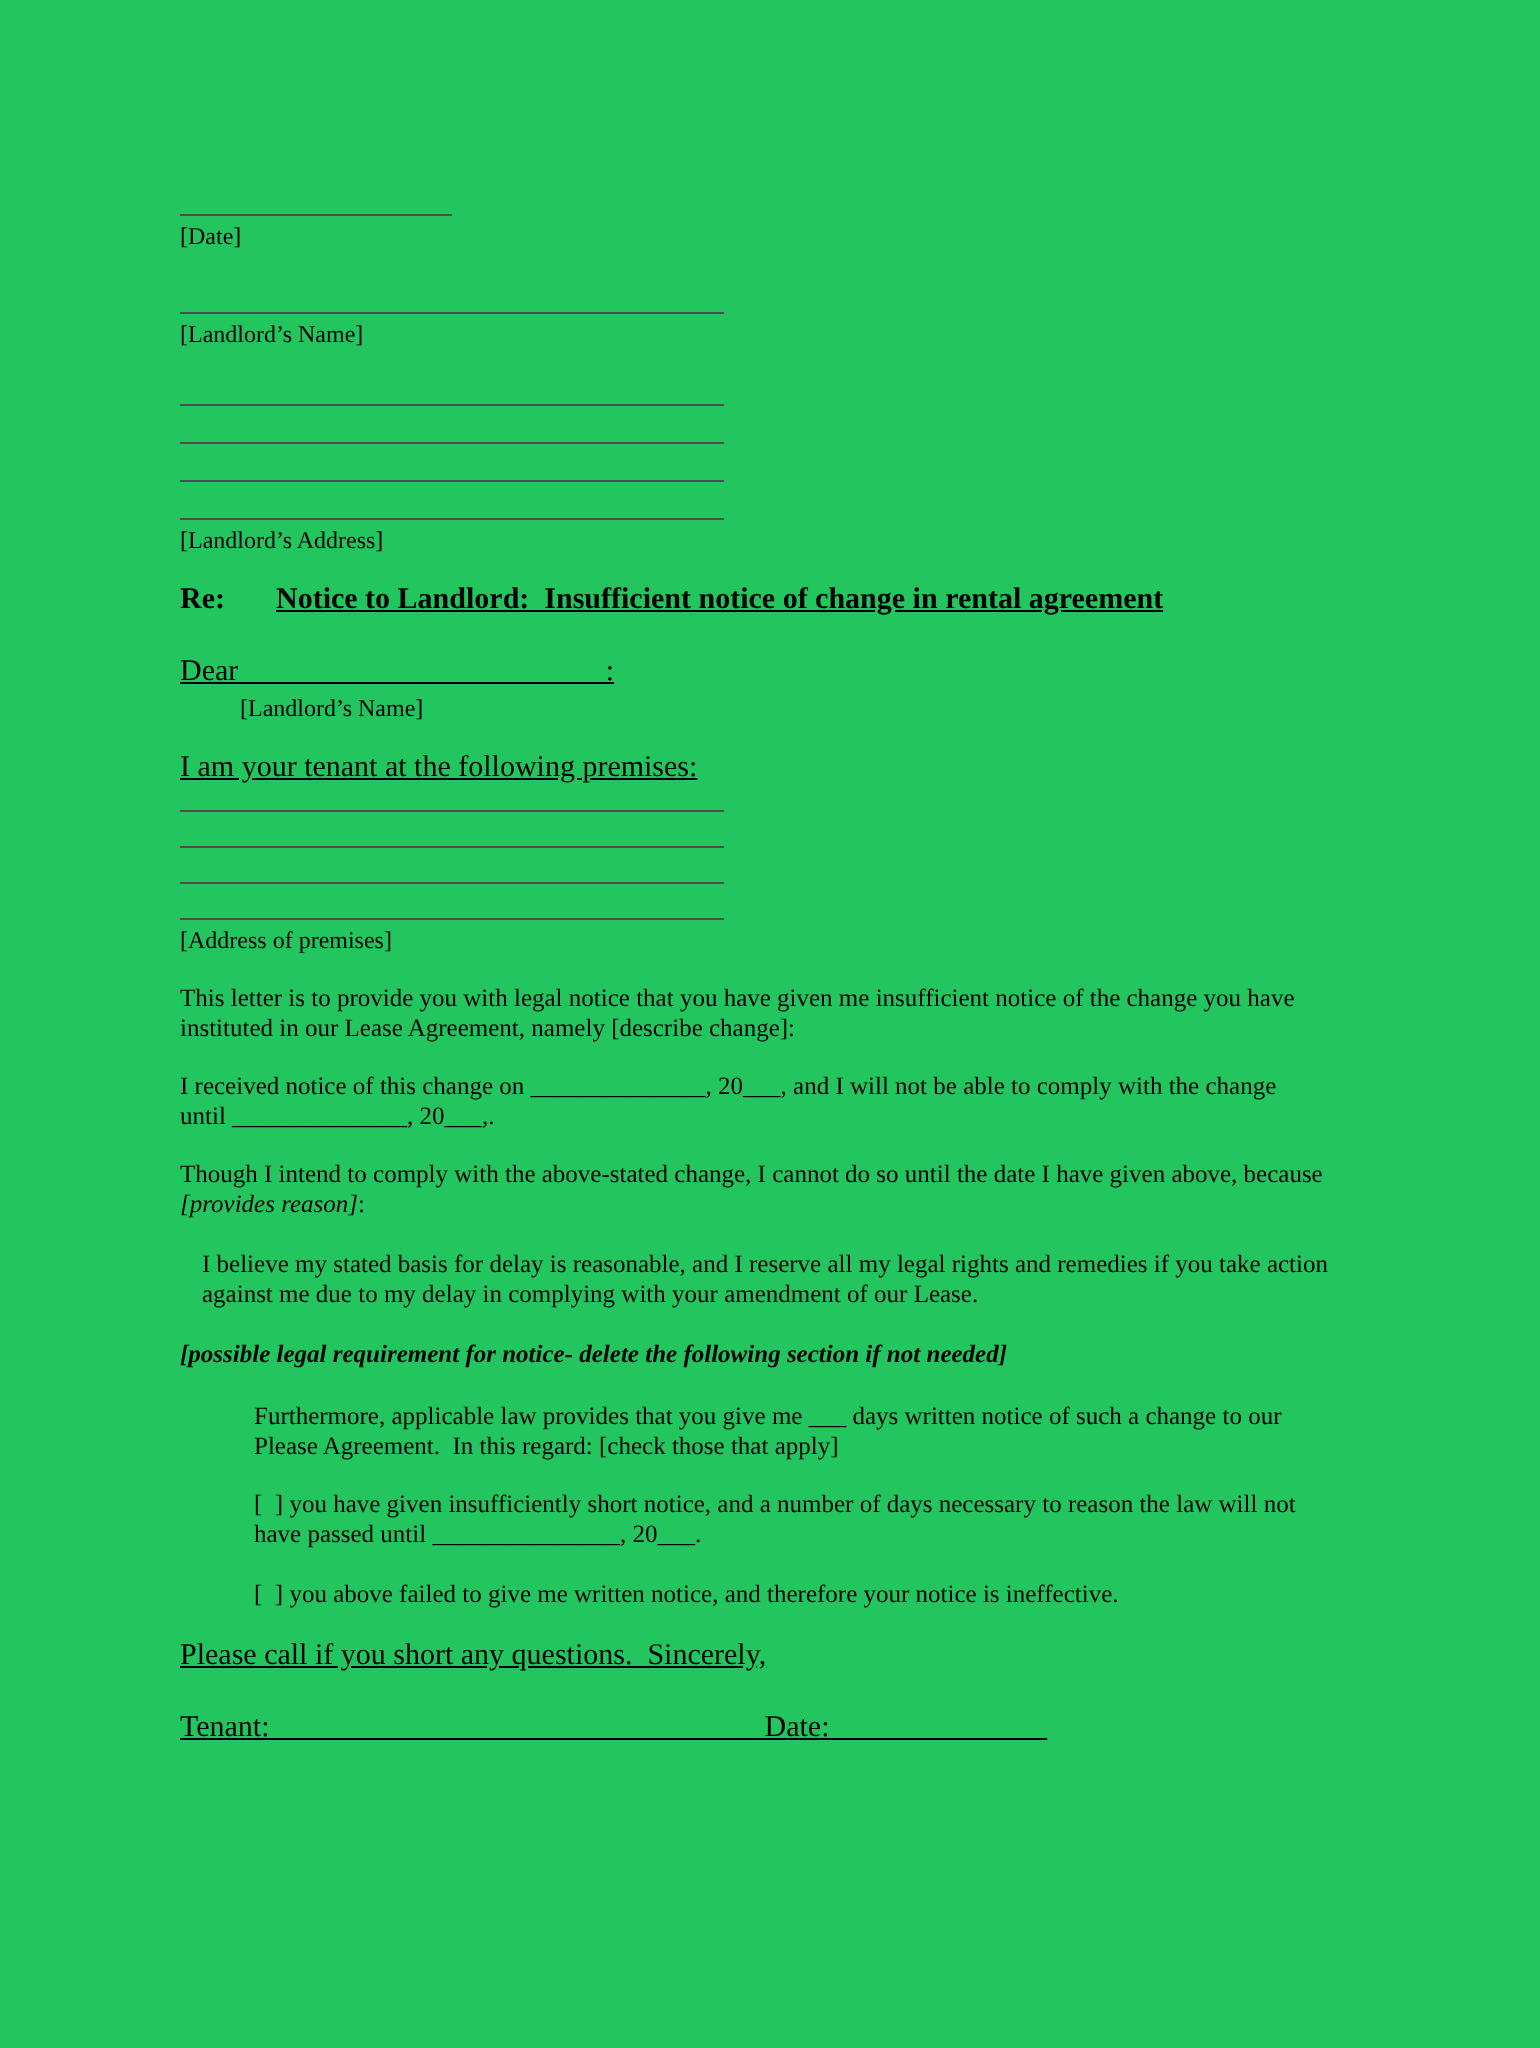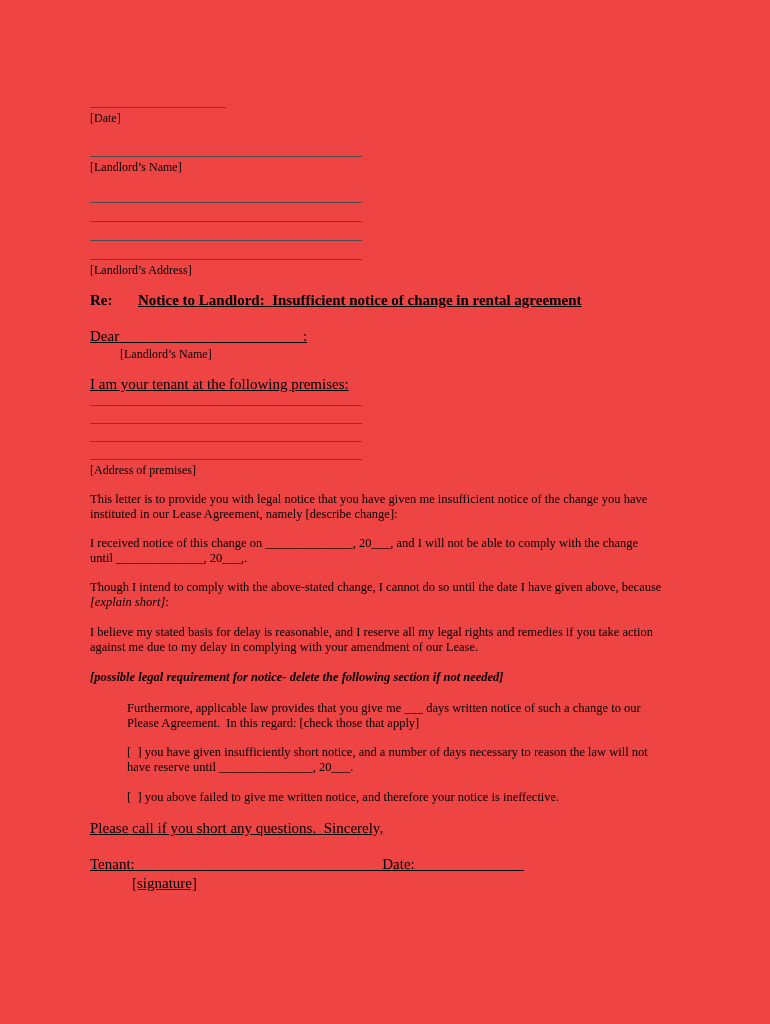--- a/index.html
+++ b/index.html
@@ -1,20 +1,20 @@
 <!DOCTYPE html>
 <html><head>
 <meta charset="utf-8">
 <style>
   html, body { margin: 0; padding: 0; background: #ffffff; }
   .page {
     position: relative;
     width: 770px;
     height: 1024px;
-    background: #ef4444;
+    background: #22c55e;
     font-family: "Liberation Serif", "DejaVu Serif", serif;
     color: #000000;
     box-sizing: border-box;
     padding: 107px 78px 0 90px;
     overflow: hidden;
   }
   .tline { white-space: pre; }
   .rule { height: 0; border-bottom: 1px solid #4d4d4d; }
   .w136 { width: 136px; }
   .w272 { width: 272px; }
@@ -30,21 +30,21 @@
   .re-prefix { display: inline-block; width: 48px; }
 
   .salutation { margin-top: 17px; }
   .salutation-sub { margin-left: 30px; margin-top: 1px; }
 
   .premises-intro { margin-top: 13px; }
   .prem-rule-first { margin-top: 11px; }
   .prem-rule { margin-top: 17px; }
 
   .para { margin-top: 14px; }
-  .para-last { margin-top: 15px; }
+  .para-last { margin-top: 15px; margin-left: 11px; }
   .italic { font-style: italic; }
   .legal-note { margin-top: 15px; font-weight: bold; font-style: italic; }
 
   .indented { margin-left: 37px; }
   .furthermore { margin-top: 16px; }
   .checkitem1 { margin-top: 14px; }
   .checkitem2 { margin-top: 15px; }
 
   .closing { margin-top: 14px; }
   .signature-row { margin-top: 17px; }
@@ -84,40 +84,39 @@
     <div class="tline">instituted in our Lease Agreement, namely [describe change]:</div>
   </div>
 
   <div class="body-txt para">
     <div class="tline">I received notice of this change on ______________, 20___, and I will not be able to comply with the change</div>
     <div class="tline">until ______________, 20___,.</div>
   </div>
 
   <div class="body-txt para">
     <div class="tline">Though I intend to comply with the above-stated change, I cannot do so until the date I have given above, because</div>
-    <div class="tline"><span class="italic">[explain short]</span><span>:</span></div>
+    <div class="tline"><span class="italic">[provides reason]</span><span>:</span></div>
   </div>
 
   <div class="body-txt para-last">
     <div class="tline">I believe my stated basis for delay is reasonable, and I reserve all my legal rights and remedies if you take action</div>
     <div class="tline">against me due to my delay in complying with your amendment of our Lease.</div>
   </div>
 
   <div class="body-txt legal-note tline">[possible legal requirement for notice- delete the following section if not needed]</div>
 
   <div class="body-txt indented furthermore">
     <div class="tline">Furthermore, applicable law provides that you give me ___ days written notice of such a change to our</div>
     <div class="tline">Please Agreement.  In this regard: [check those that apply]</div>
   </div>
 
   <div class="body-txt indented checkitem1">
     <div class="tline">[  ] you have given insufficiently short notice, and a number of days necessary to reason the law will not</div>
-    <div class="tline">have reserve until _______________, 20___.</div>
+    <div class="tline">have passed until _______________, 20___.</div>
   </div>
 
   <div class="body-txt indented checkitem2 tline">[  ] you above failed to give me written notice, and therefore your notice is ineffective.</div>
 
   <div class="big-txt closing tline">Please call if you short any questions.  Sincerely,</div>
 
   <div class="big-txt signature-row tline">Tenant: ________________________________ Date: ______________</div>
-  <div class="big-txt signature-sub">[signature]</div>
 
 </div>
 
 </body></html>

